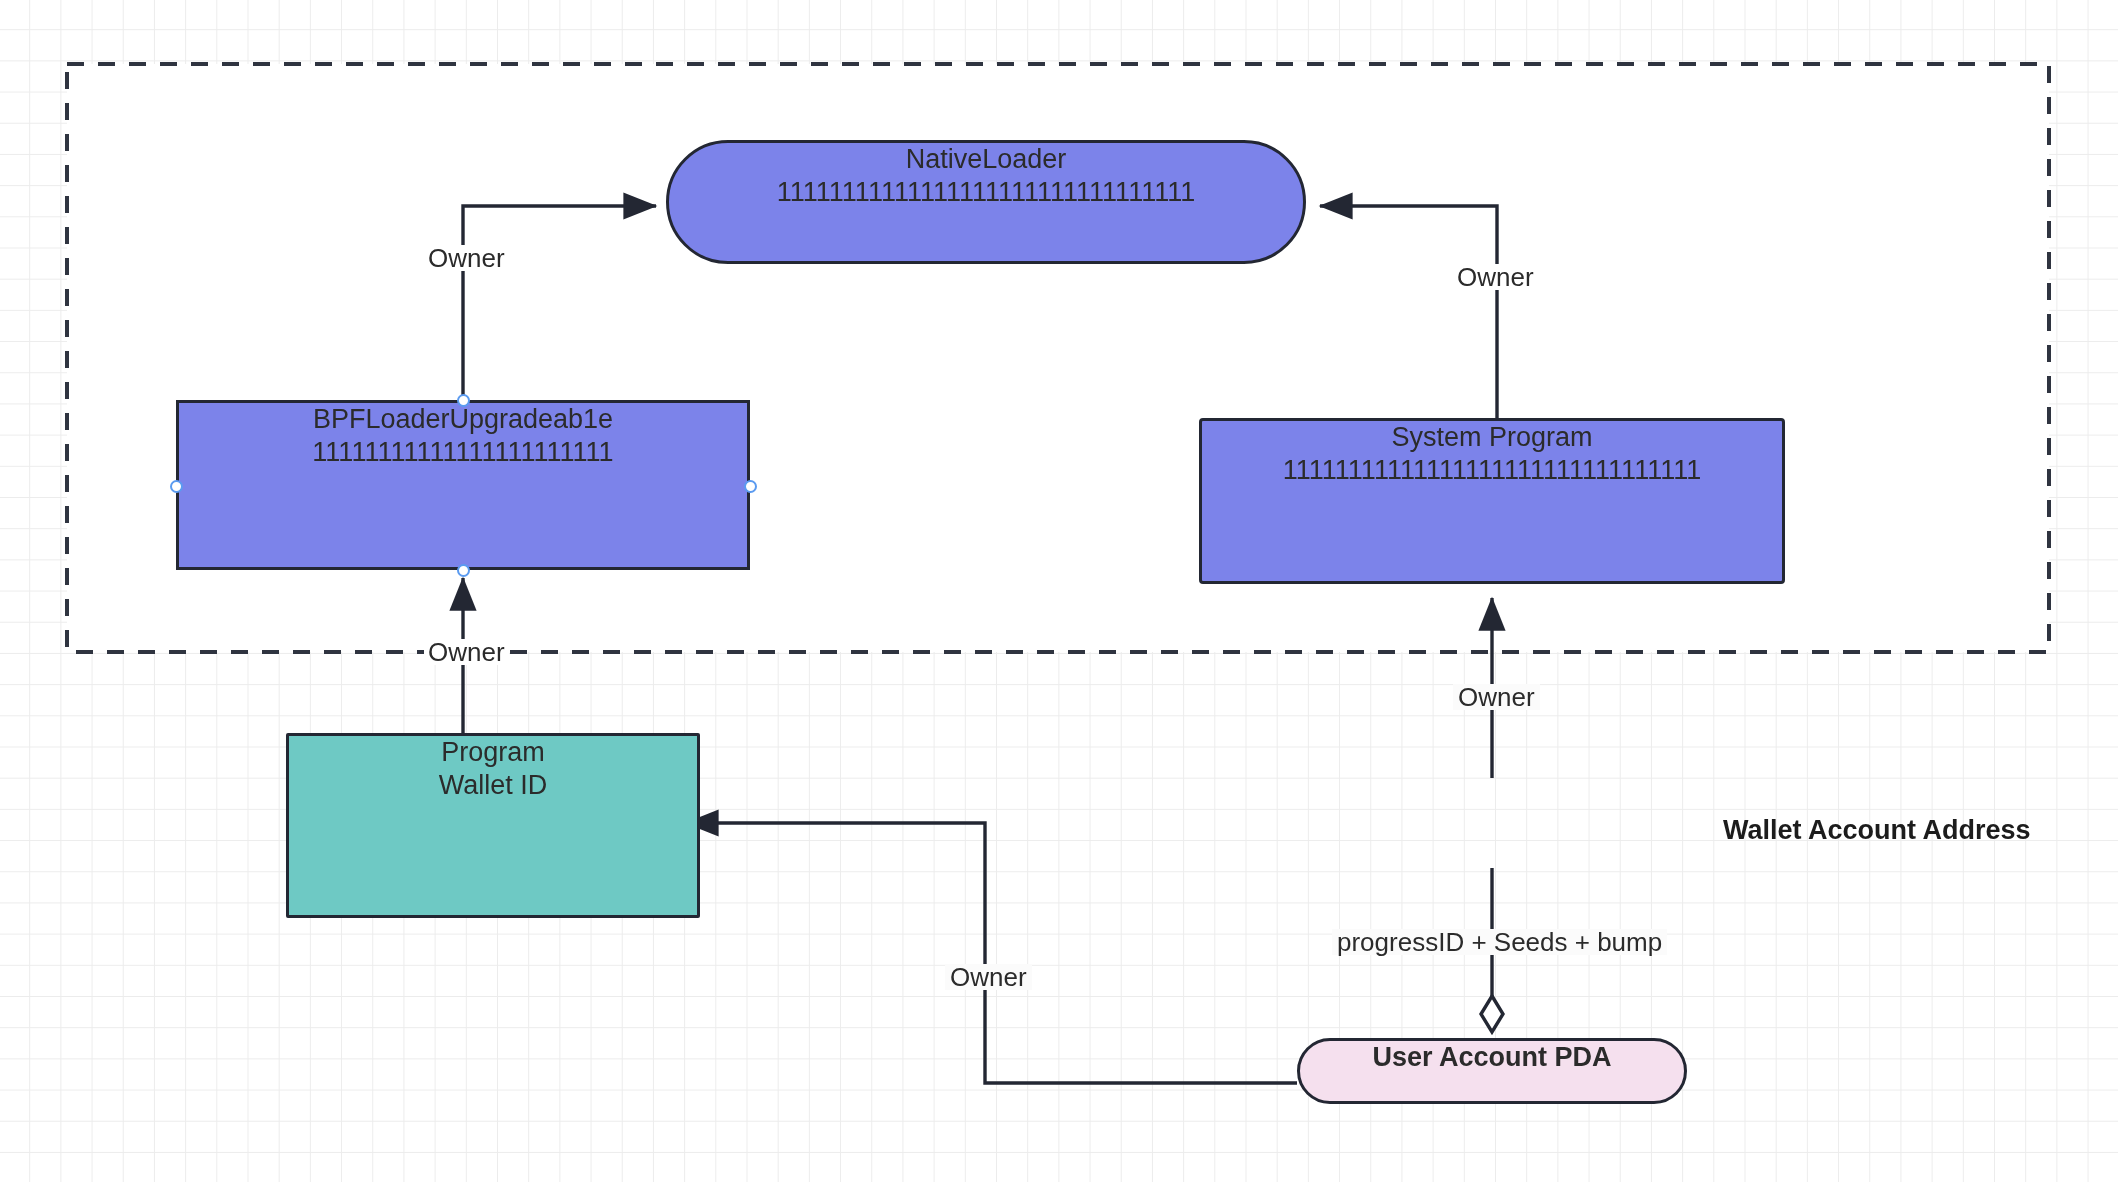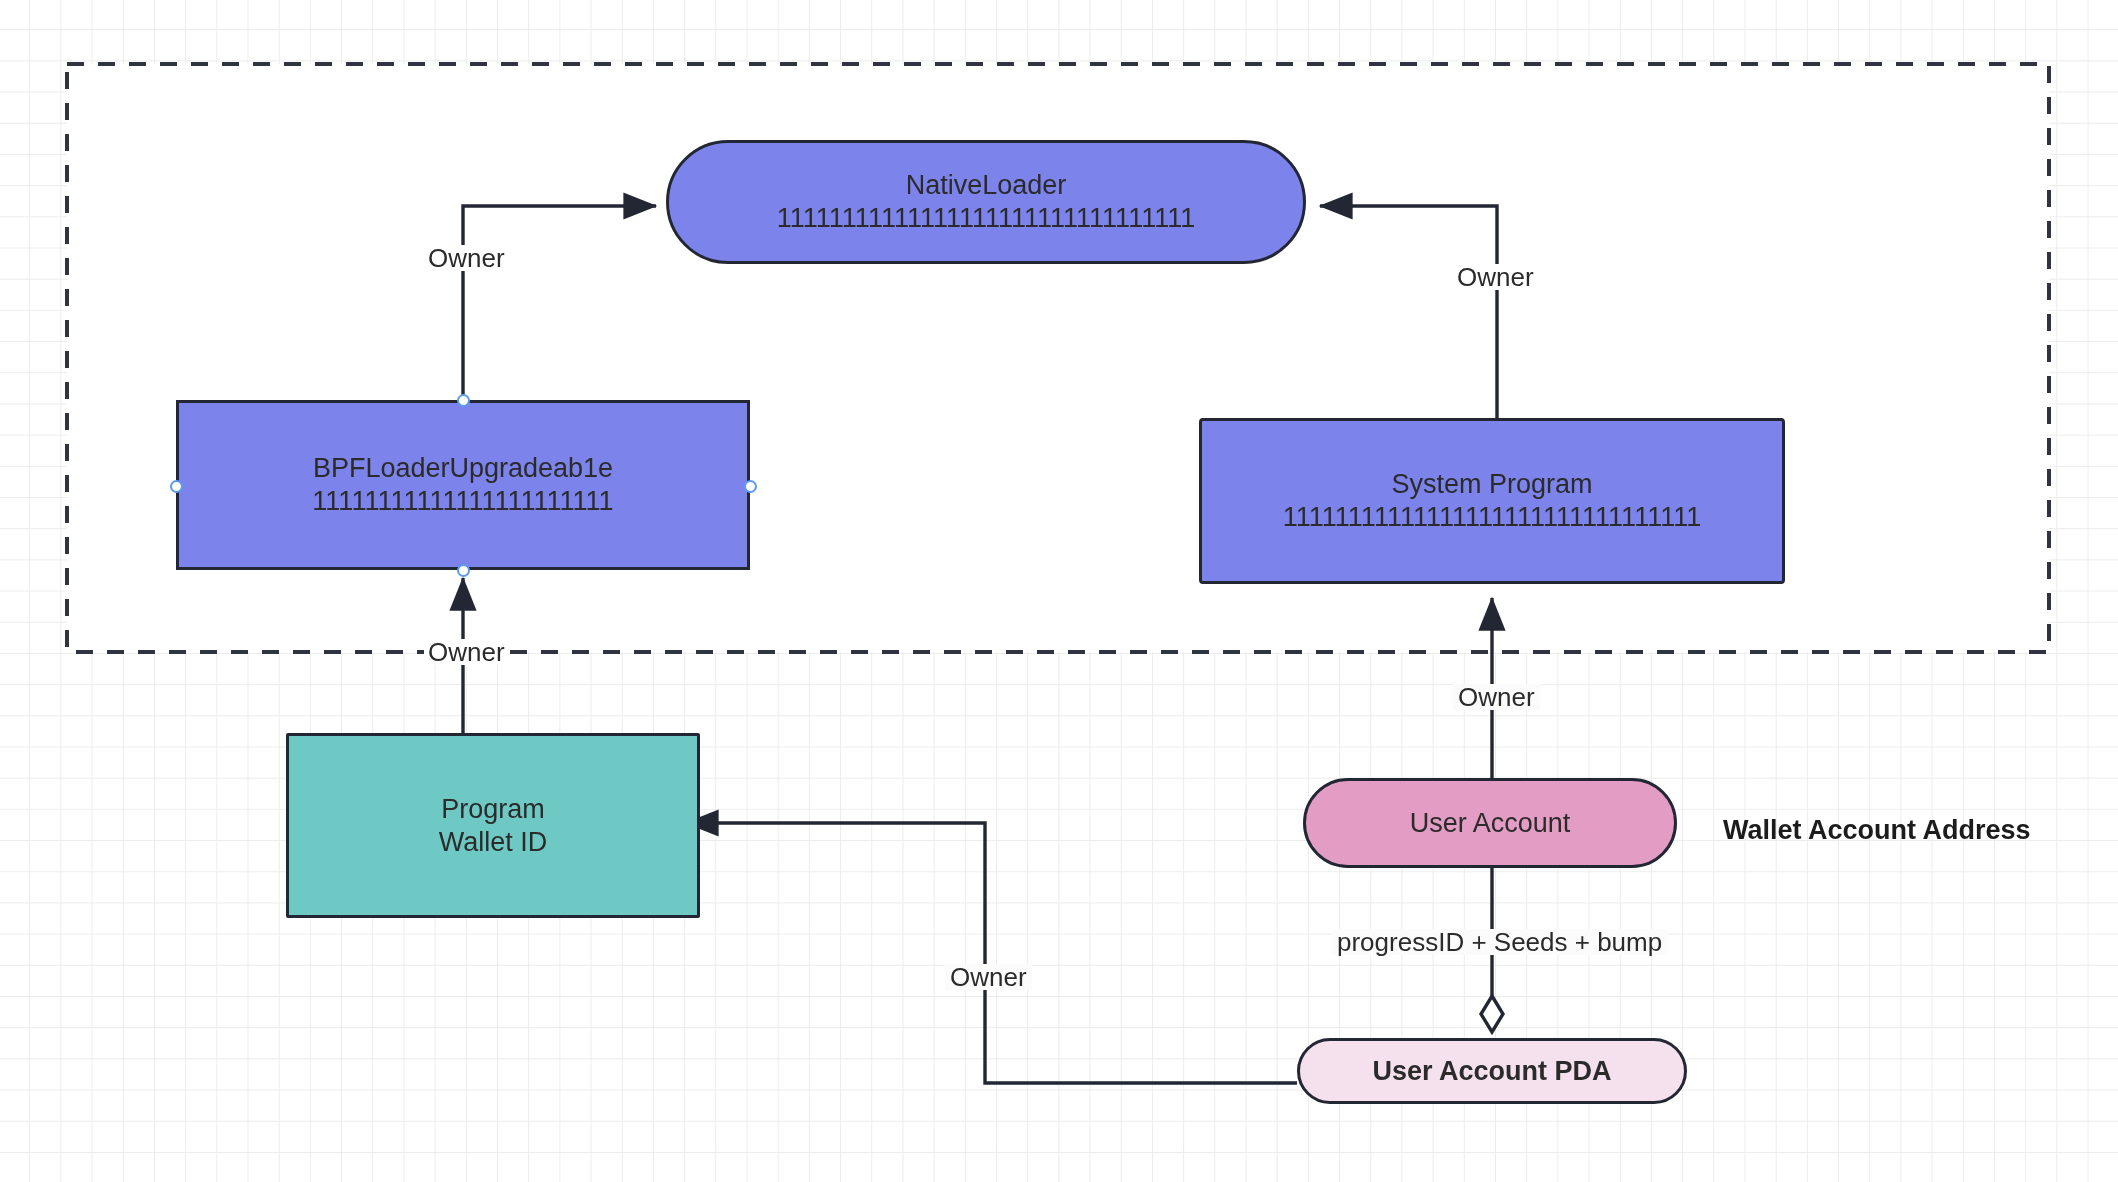--- a/index.html
+++ b/index.html
@@ -25,21 +25,20 @@
     left: 0; top: 0;
     width: 2118px;
     height: 1182px;
   }
   .node {
     position: absolute;
     box-sizing: border-box;
     display: flex;
     flex-direction: column;
     align-items: center;
-    justify-content: center;
     border: 3px solid #232733;
     color: #2b2b2b;
     text-align: center;
     line-height: 1.22;
     white-space: nowrap;
   }
   .node .ln1 { font-size: 27px; }
   .node .ln2 { font-size: 27px; }
   .node.one-line .ln1 { font-size: 27px; }
 
@@ -124,23 +123,20 @@
   <div class="node purple" style="left:1199px; top:418px; width:586px; height:166px; border-radius:4px;">
     <div class="ln1">System Program</div>
     <div class="ln2">11111111111111111111111111111111</div>
   </div>
 
   <div class="node teal" style="left:256px; top:733px; width:414px; height:185px; border-radius:2px;">
     <div class="ln1">Program</div>
     <div class="ln2">Wallet ID</div>
   </div>
 
-  <div class="node pink one-line" style="left:1303px; top:778px; width:374px; height:90px; border-radius:45px;">
-    <div class="ln1">User Account</div>
-  </div>
 
   <div class="node lightpink one-line" style="left:1297px; top:1038px; width:390px; height:66px; border-radius:45px;font-weight:bold;">
     <div class="ln1">User Account PDA</div>
   </div>
 
   <div class="edge-label on-white" style="left:424px; top:245px;">Owner</div>
 
   <div class="edge-label on-white" style="left:1453px; top:264px;">Owner</div>
 
   <div class="edge-label on-white" style="left:424px; top:639px;">Owner</div>

